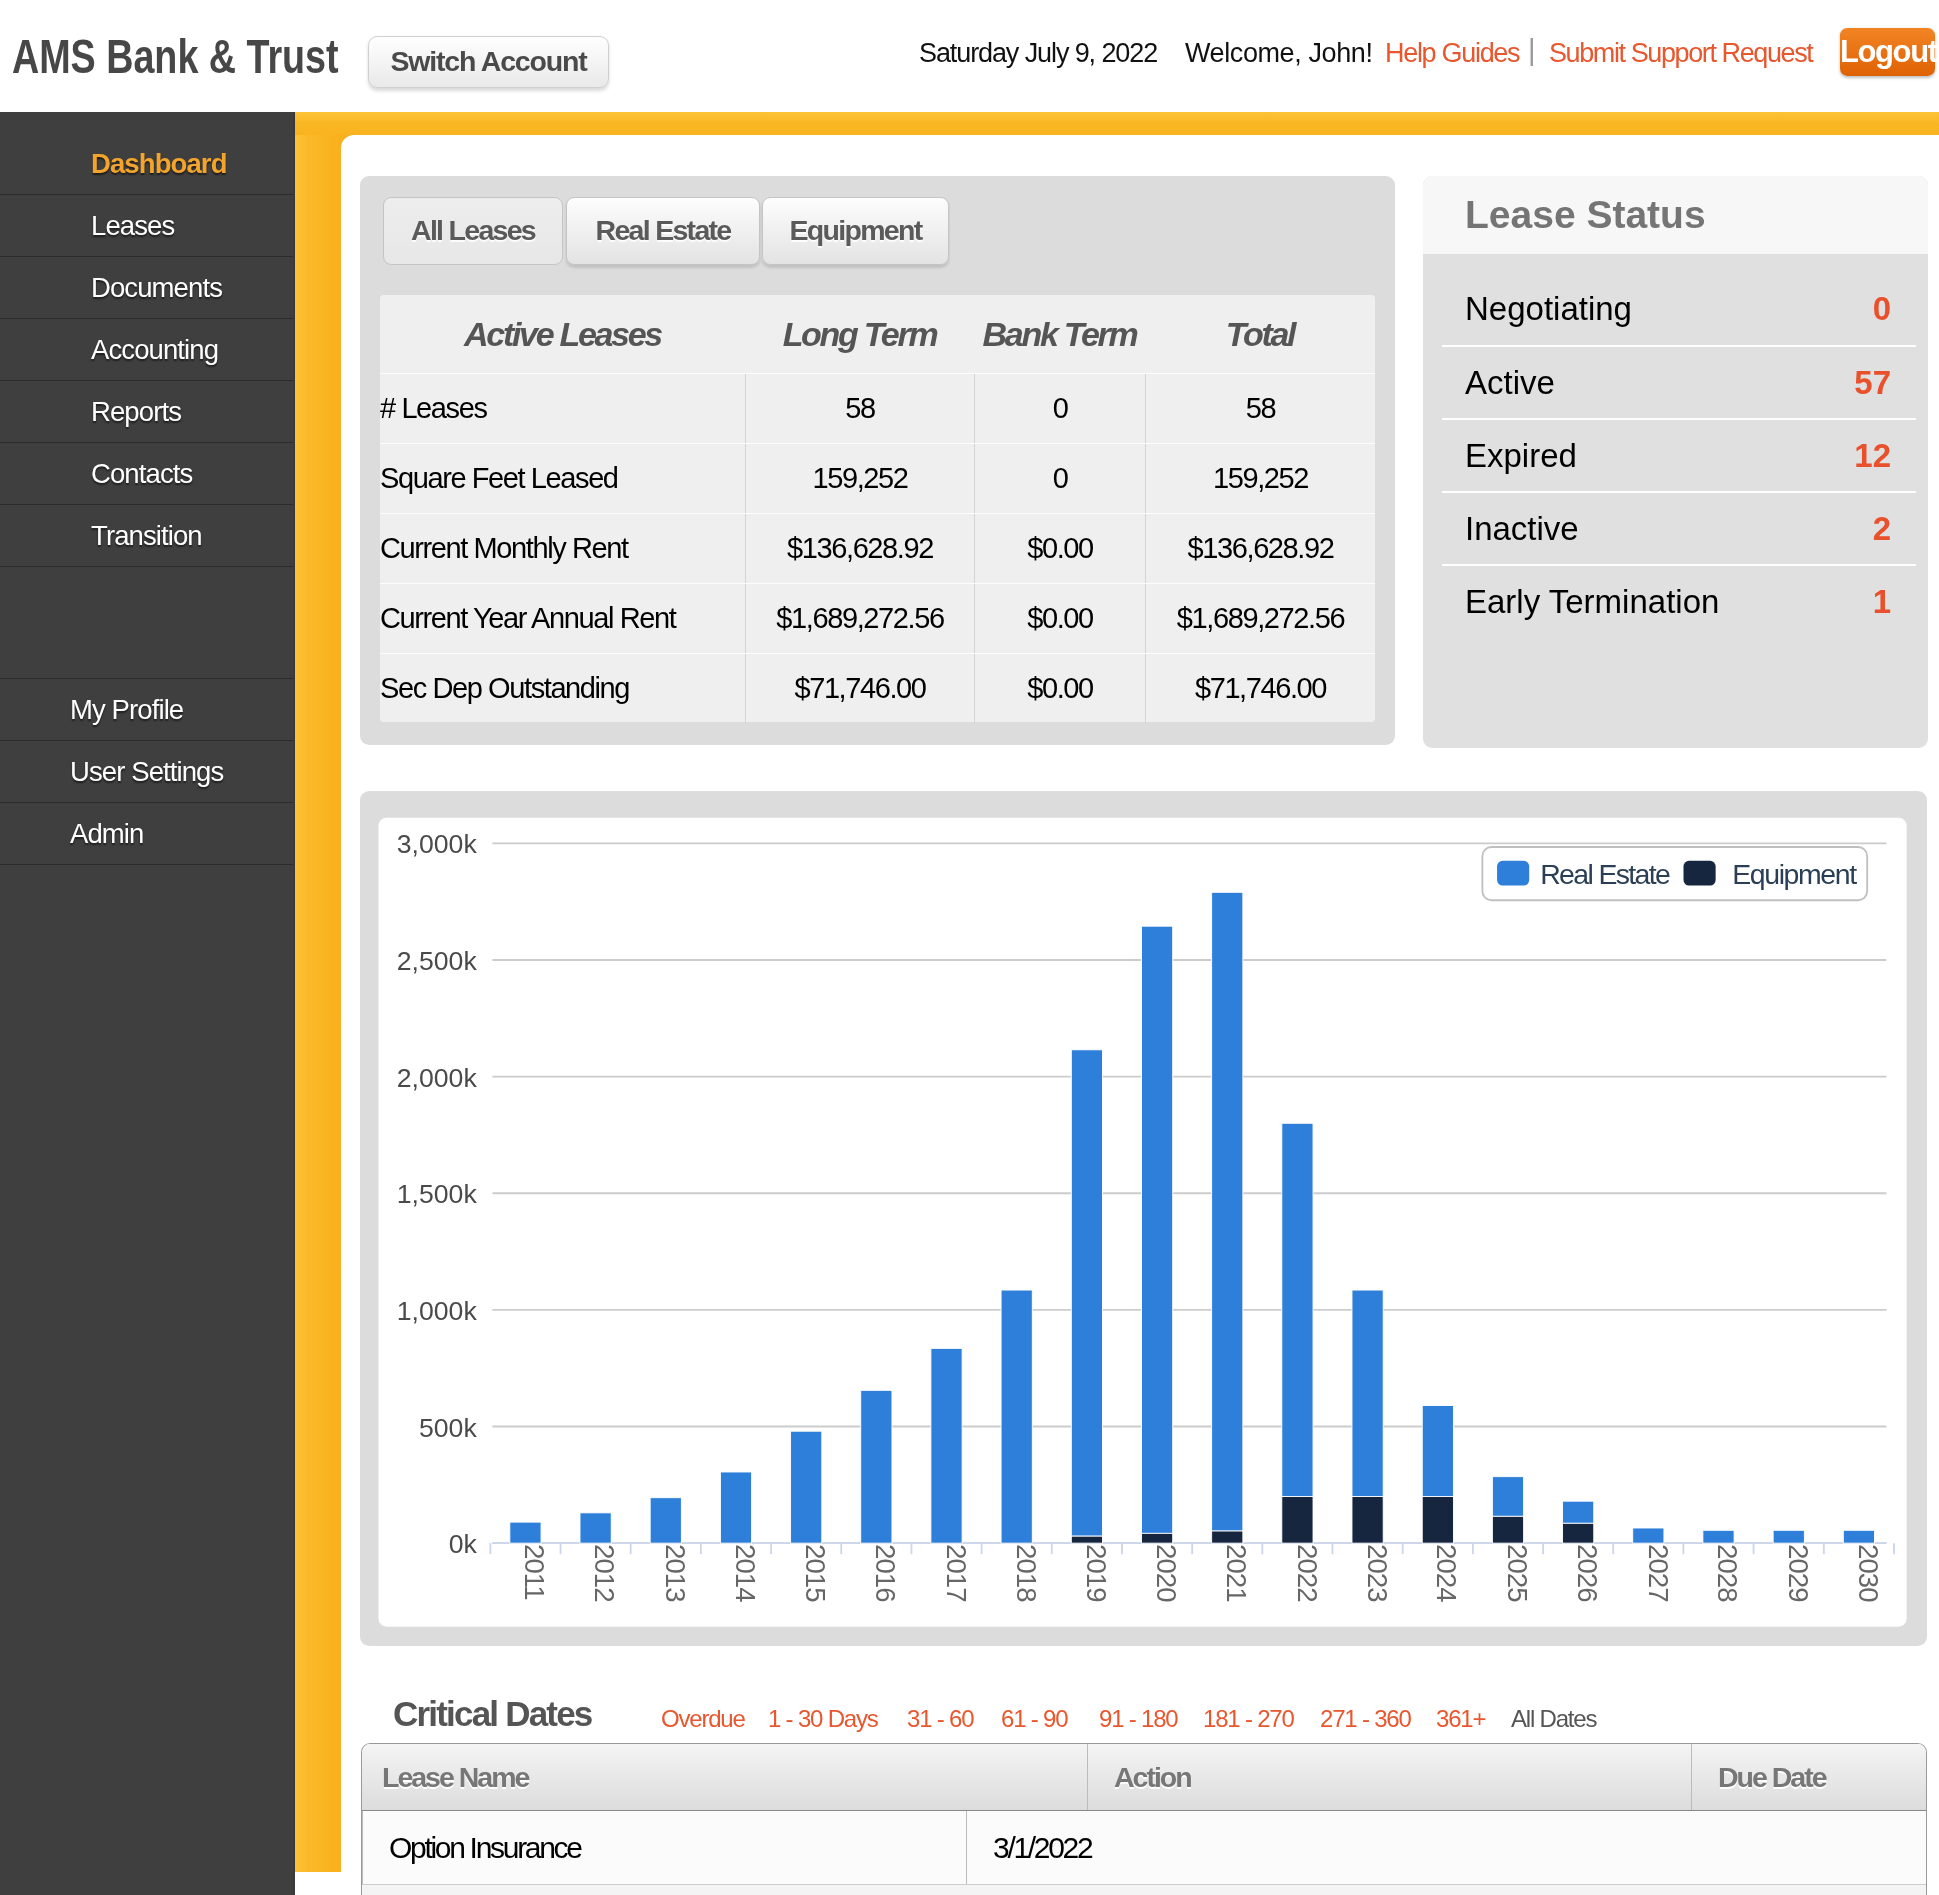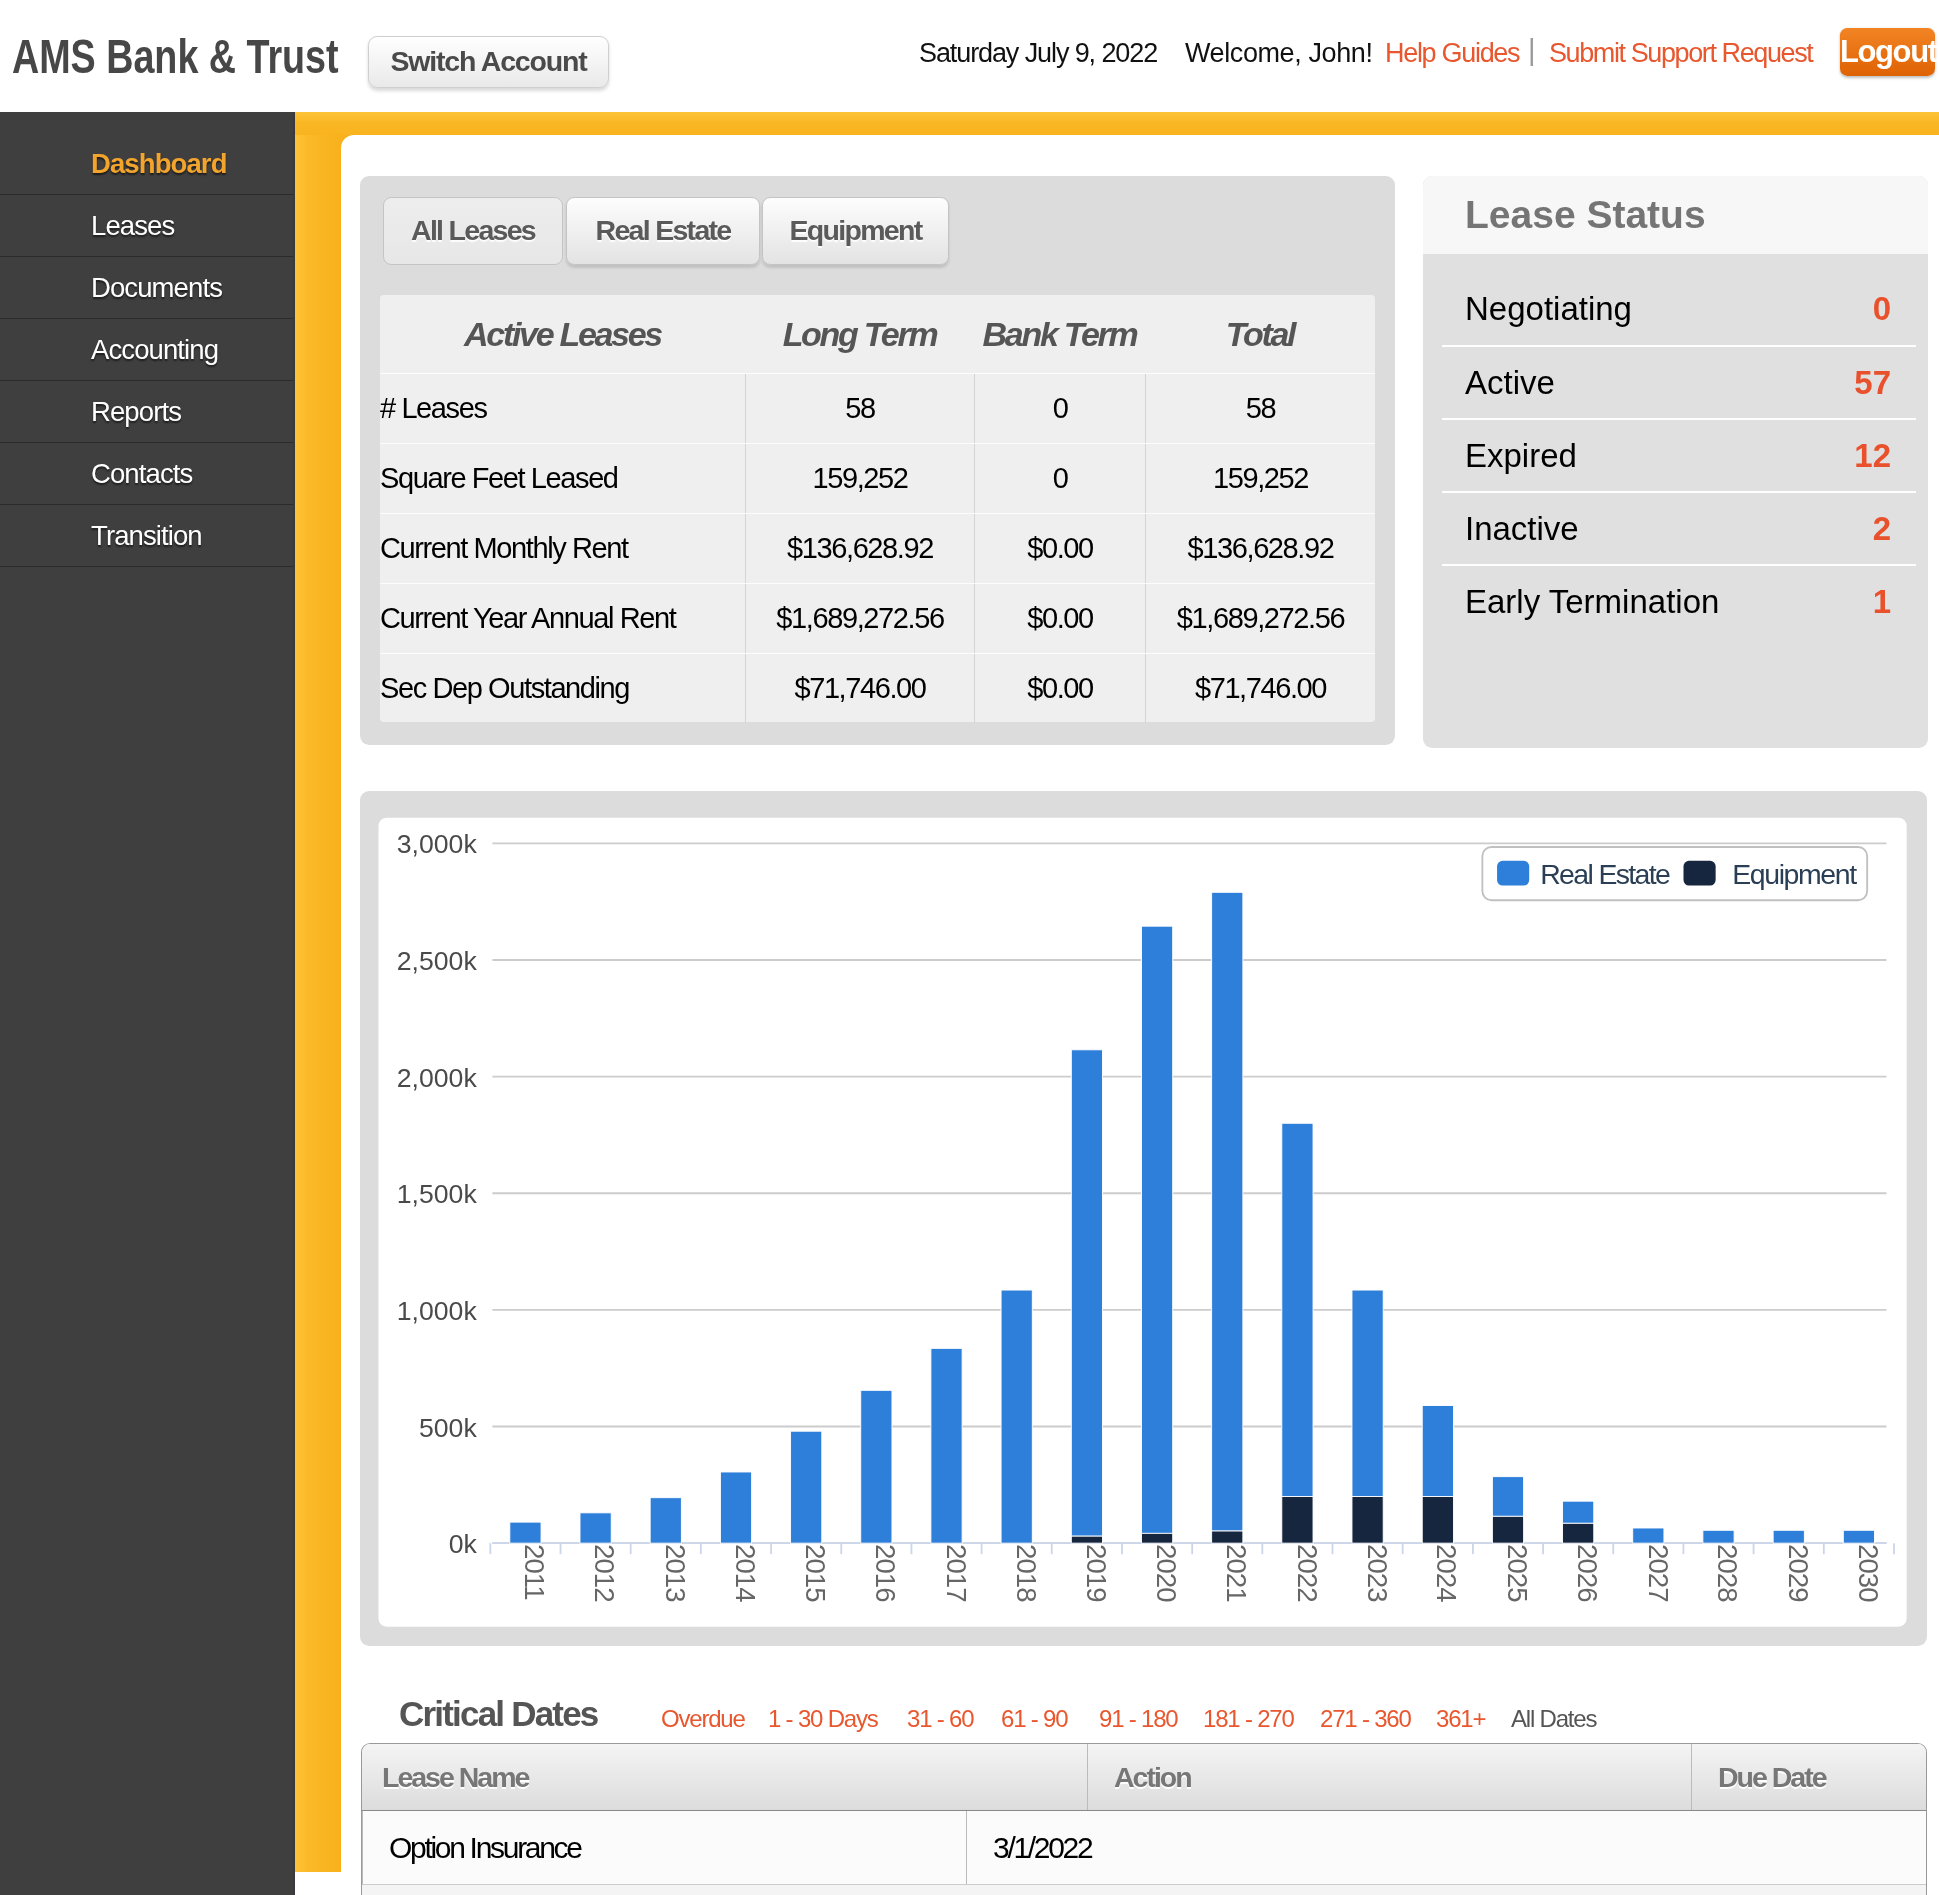--- a/index.html
+++ b/index.html
@@ -55,21 +55,21 @@
 .lease-head { height:78px; background:#f7f7f7; border-radius:9.2px 9.2px 0 0; font-size:39px; font-weight:700; color:#757575; line-height:78px; padding-left:42px; }
 .lease-body { padding-top:18.4px; }
 .lease-row { height:73px; display:flex; align-items:center; padding:0 25px 0 23px; margin:0 12px 0 19px; }
 .lease-row + .lease-row { border-top:2.8px solid #fff; }
 .lease-row .lbl { flex:1; font-size:33px; color:#000; }
 .lease-row .num { font-size:33px; font-weight:700; color:#e8512c; }
 
 .chart-panel { left:65px; top:679px; width:1567px; height:855px; }
 
 
-.cd-head { position:absolute; left:104px; top:1582px; font-size:35px; font-weight:700; color:#555; letter-spacing:-1.8px; }
+.cd-head { position:absolute; left:98px; top:1582px; font-size:35px; font-weight:700; color:#555; letter-spacing:-1.8px; }
 .cd-links span { position:absolute; top:1593px; font-size:24px; color:#e8572e; letter-spacing:-1.2px; white-space:nowrap; }
 .cd-links .dark { color:#555; }
 .cd-table { position:absolute; left:66px; top:1631px; width:1566px; height:152px; border:1.8px solid #999; border-bottom:none; border-radius:9.2px 9.2px 0 0; overflow:hidden; background:#fbfbfb; }
 .cd-trow { display:flex; }
 .cd-thead { height:67px; background:linear-gradient(#f4f4f4,#dcdcdc); border-bottom:1.8px solid #888; font-size:28.5px; font-weight:700; color:#777; text-shadow:0 1.8px 0 #fff; letter-spacing:-2px; }
 .cd-tbody1 { height:74px; background:#fbfbfb; font-size:30px; color:#000; border-bottom:1.8px solid #ccc; letter-spacing:-2.3px; }
 .cd-c1 { width:725px; padding-left:20px; display:flex; align-items:center; }
 .cd-c2 { width:604px; padding-left:26px; display:flex; align-items:center; border-left:1.8px solid #bbb; }
 .cd-c3 { width:232px; padding-left:26px; display:flex; align-items:center; border-left:1.8px solid #bbb; }
 </style>
@@ -88,20 +88,25 @@
 
 <div class="sidebar">
   <ul class="menu">
     <li class="active">Dashboard</li>
     <li>Leases</li>
     <li>Documents</li>
     <li>Accounting</li>
     <li>Reports</li>
     <li>Contacts</li>
     <li>Transition</li>
+  </ul>
+  <ul class="menu2">
+    <li>My Profile</li>
+    <li>User Settings</li>
+    <li>Admin</li>
   </ul>
 </div>
 
 <div class="main">
   <div class="ytop"></div>
   <div class="yleft"></div>
   <div class="content"></div>
 
   <div class="panel tabs-panel">
     <div class="tab t1">All Leases</div>

